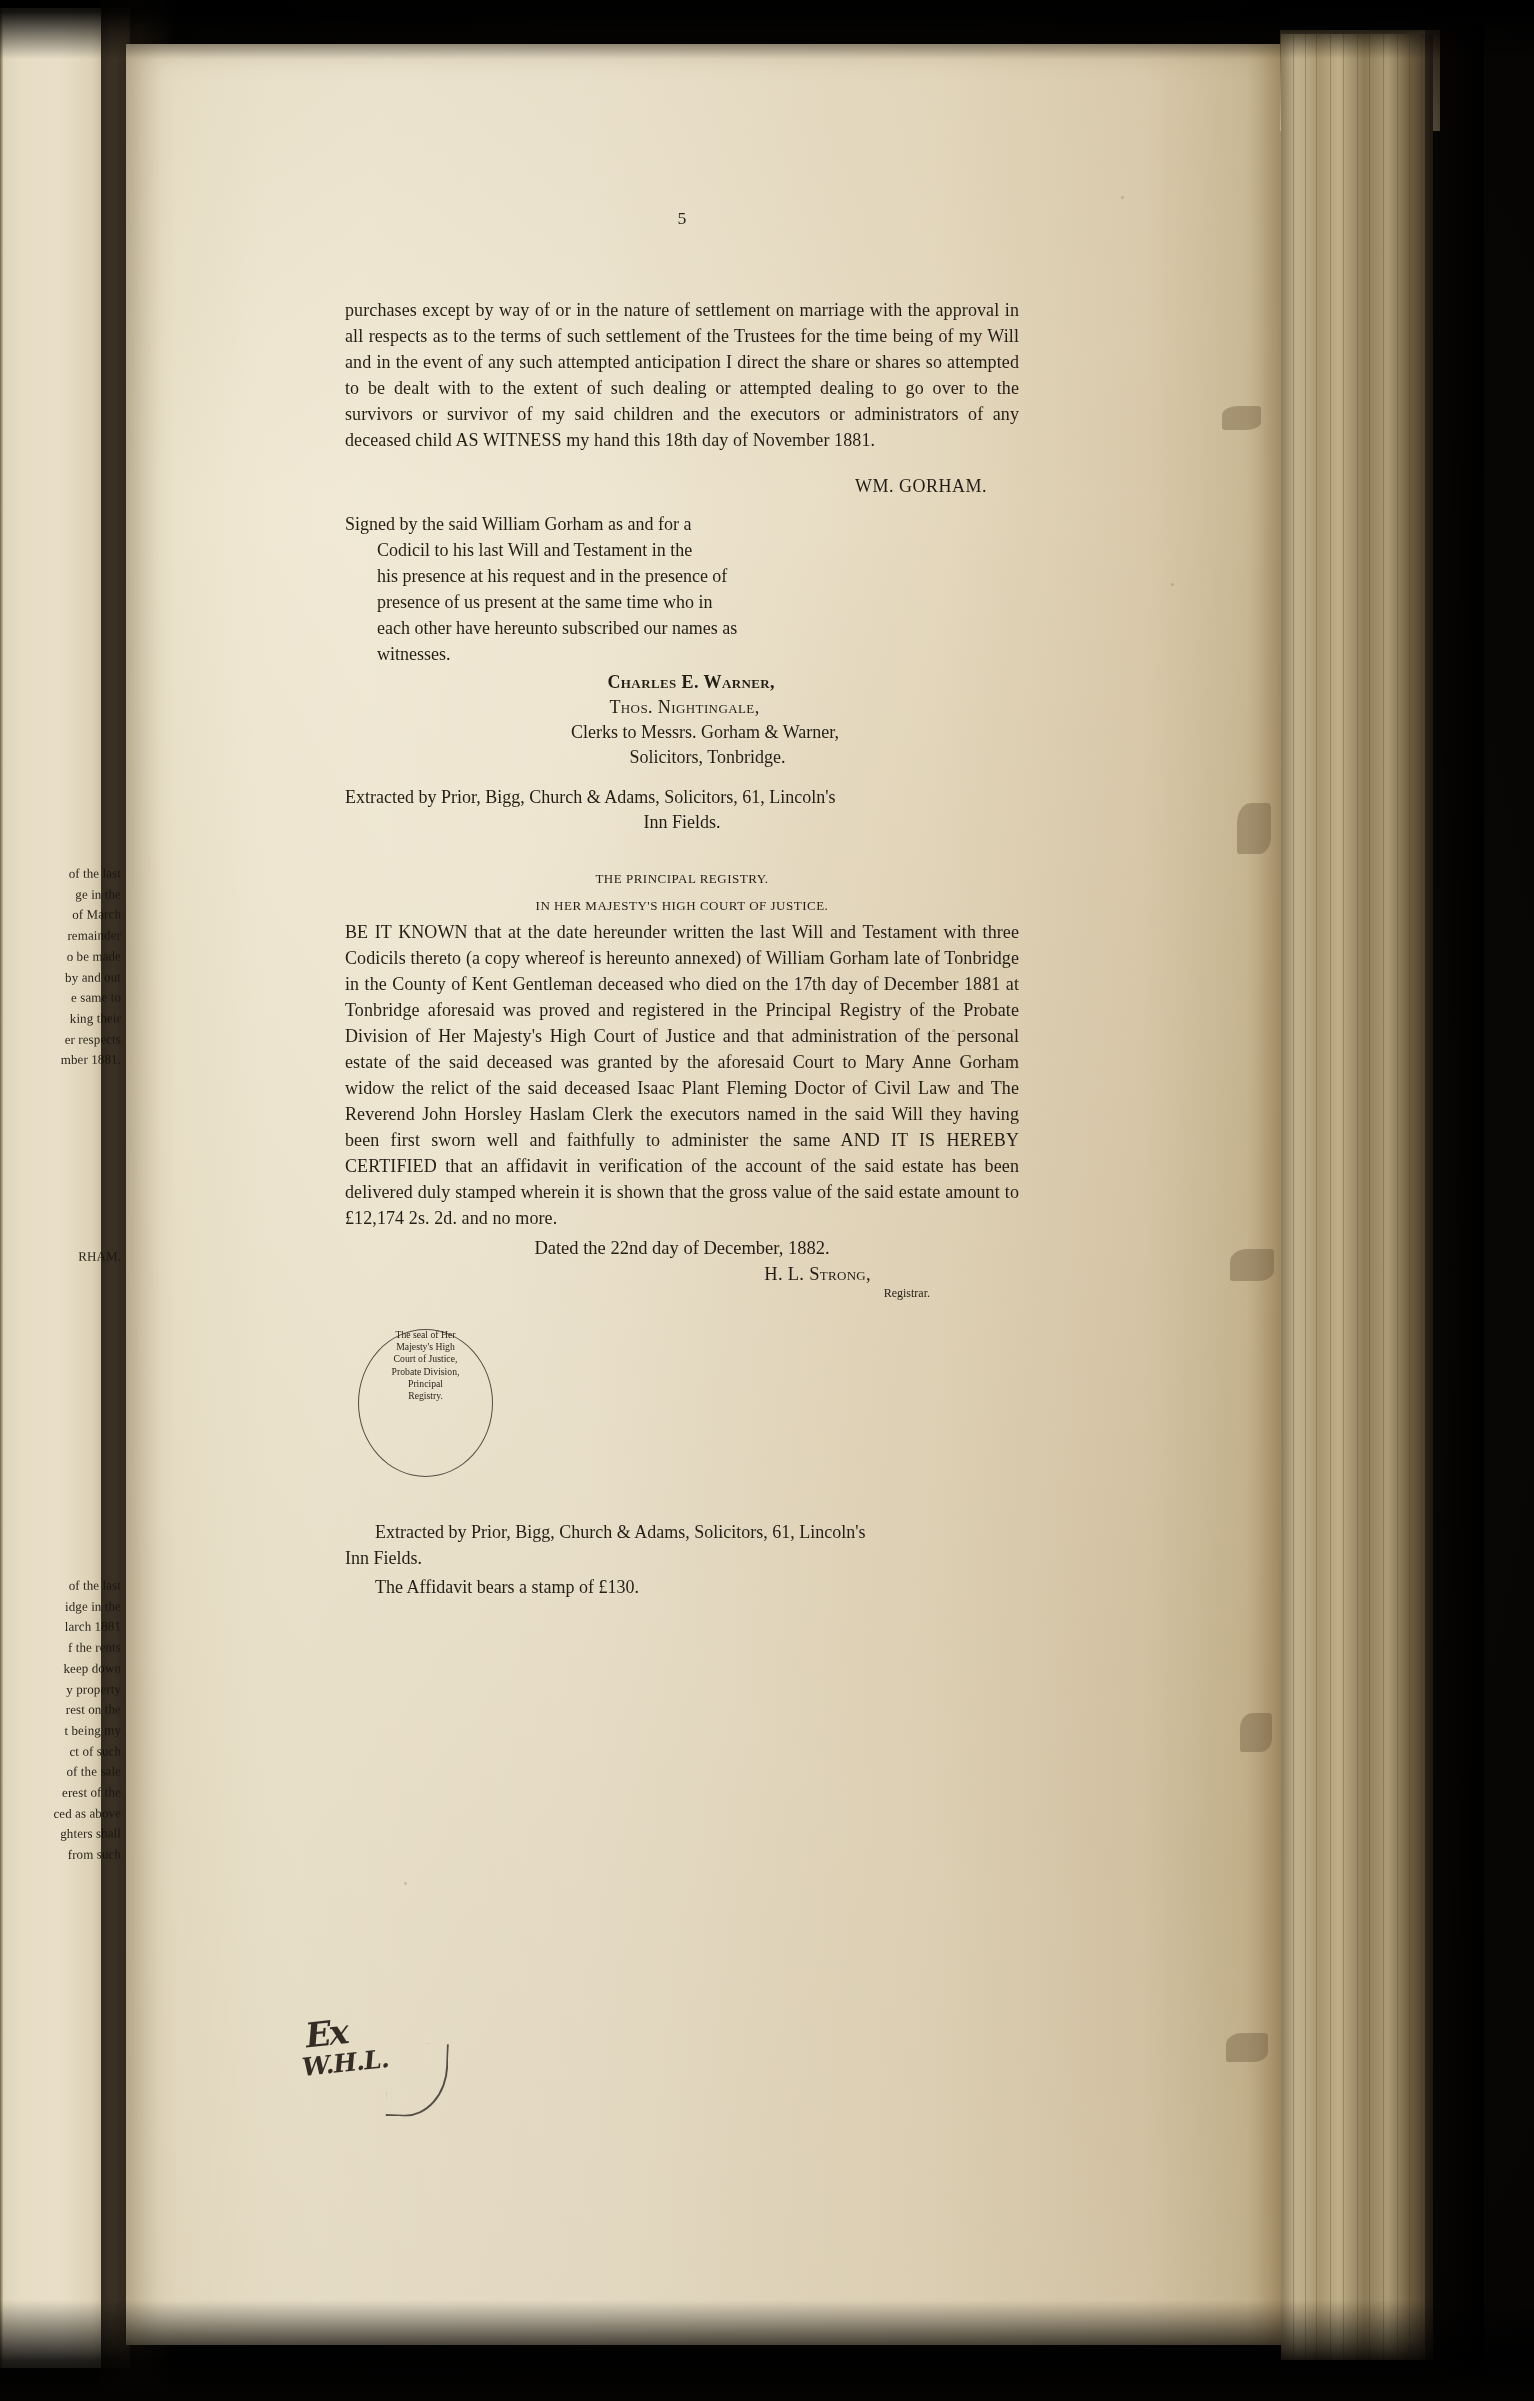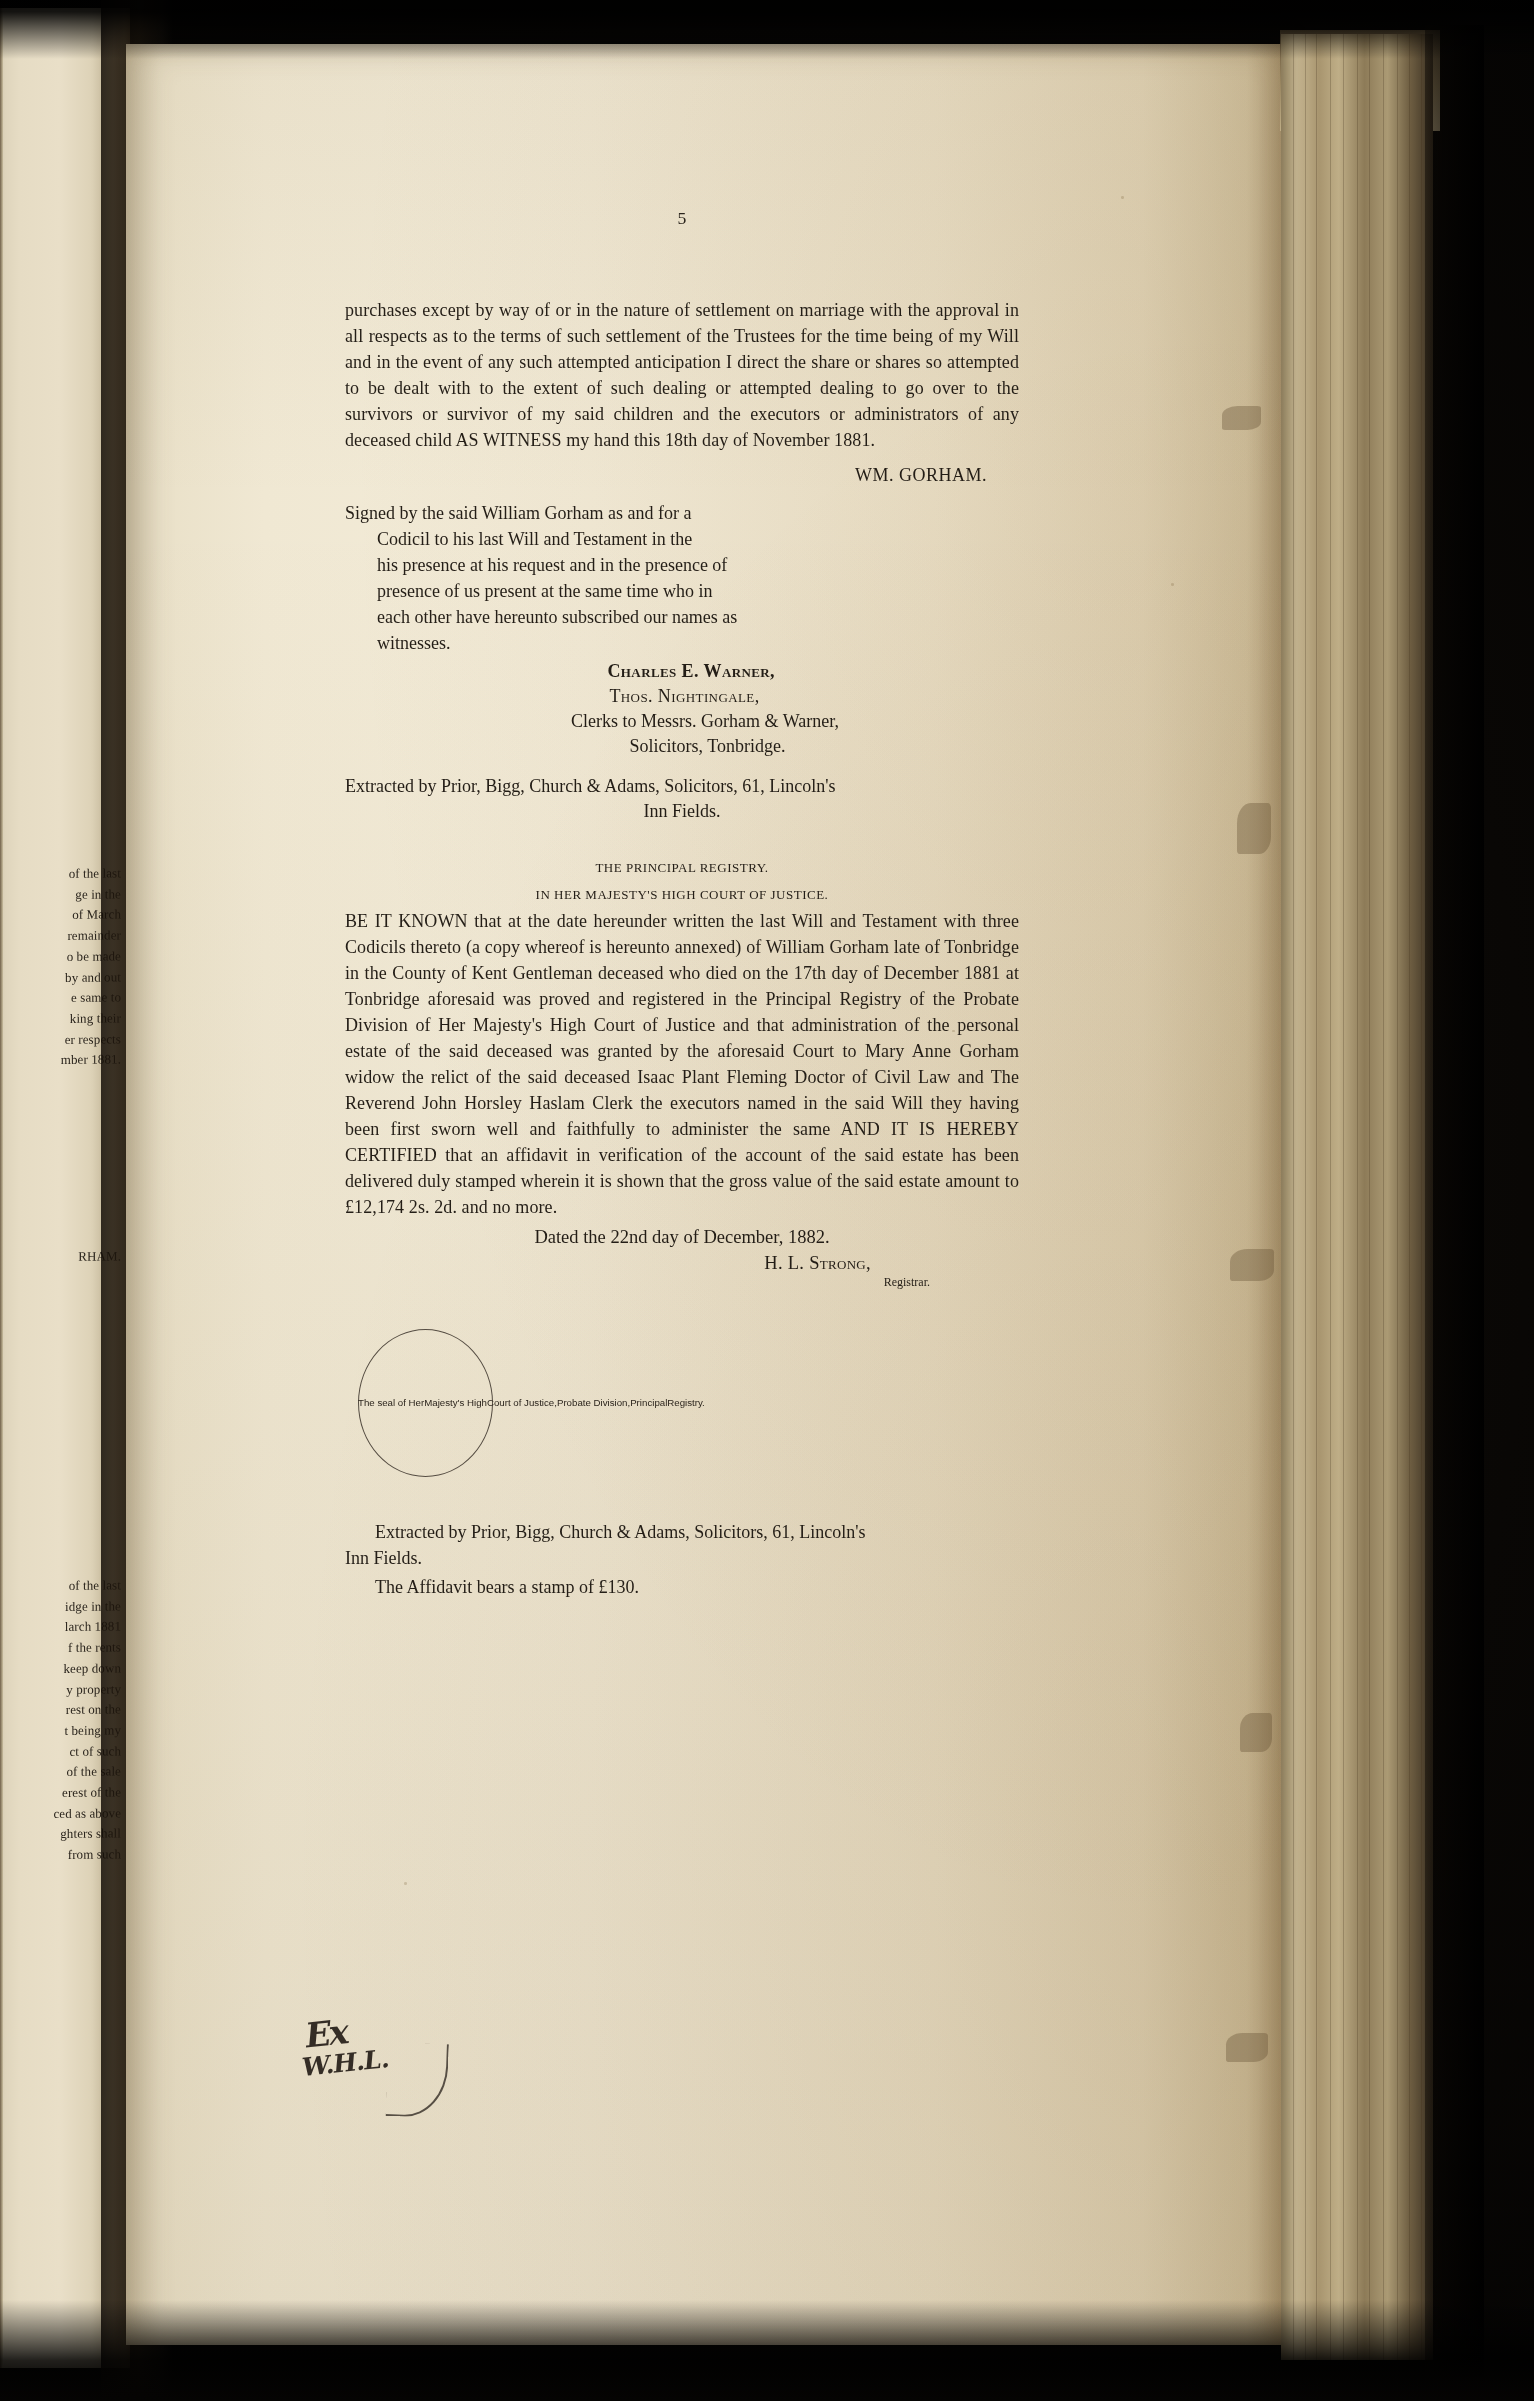--- a/index.html
+++ b/index.html
@@ -145,21 +145,21 @@
     font-size: 18px;
     line-height: 26px;
     text-align: justify;
     color: #241e17;
     letter-spacing: 0.1px;
   }
   .para.p1 { text-align: justify; }
   .signature-line {
     text-align: right;
     font-size: 18px;
-    margin-top: 12px;
+    margin-top: 23px;
     letter-spacing: 0.5px;
     padding-right: 32px;
   }
   .attest {
     margin-top: 13.5px;
     font-size: 18px;
     line-height: 26px;
     color: #241e17;
   }
   .attest .first { display: block; }
@@ -237,28 +237,28 @@
     position: absolute;
     inset: 0;
     border: 1.7px solid #3b322a;
     border-radius: 50%;
     opacity: 0.85;
   }
   .seal-text {
     position: absolute;
     inset: 0;
     display: flex;
-    flex-direction: row;
+    flex-direction: column;
     align-items: center;
-    justify-content: space-between;
+    justify-content: flex-start;
     font-size: 9.7px;
     line-height: 12.2px;
     color: #2c251d;
     text-align: center;
-    font-family: Liberation Sans, sans-serif;
+    font-family: Liberation Serif, serif;
   }
   .seal-text span { display: block; white-space: nowrap; }
 
   
   .footer-extract {
     position: absolute;
     left: 219px;
     top: 1475px;
     width: 683px;
     font-size: 18px;

